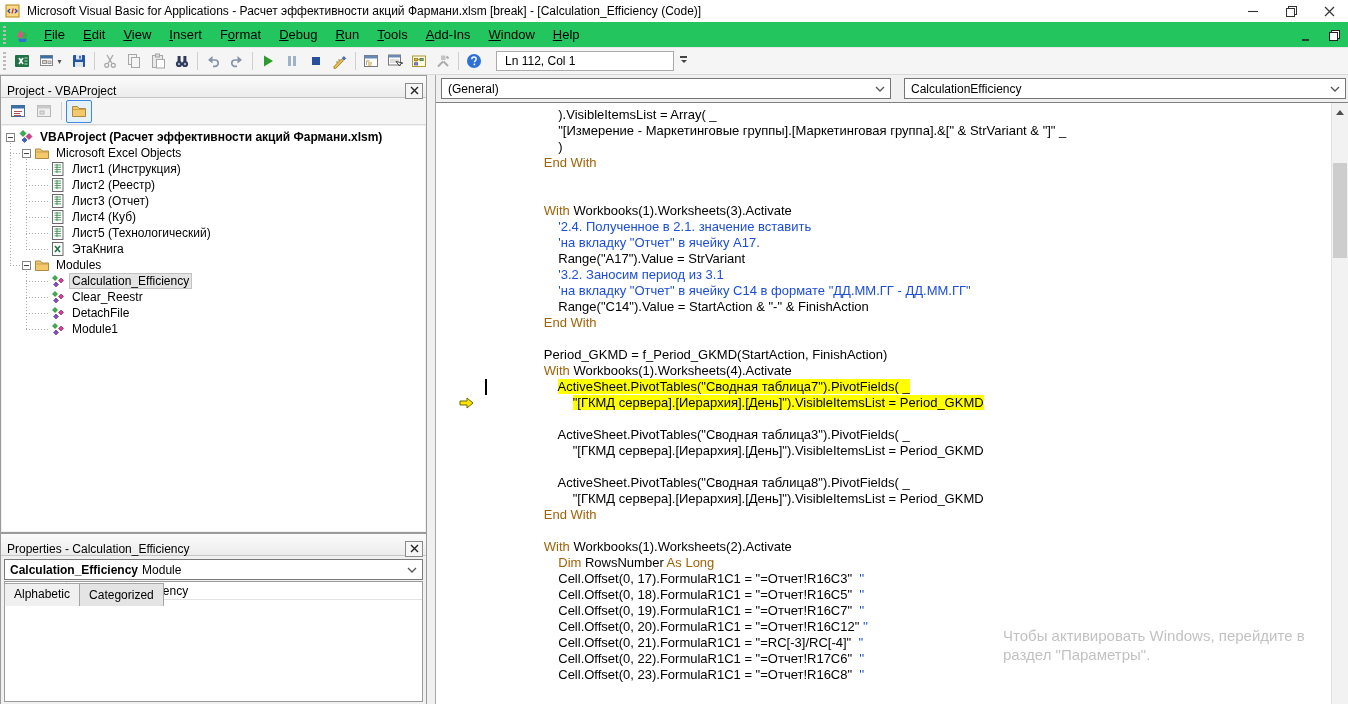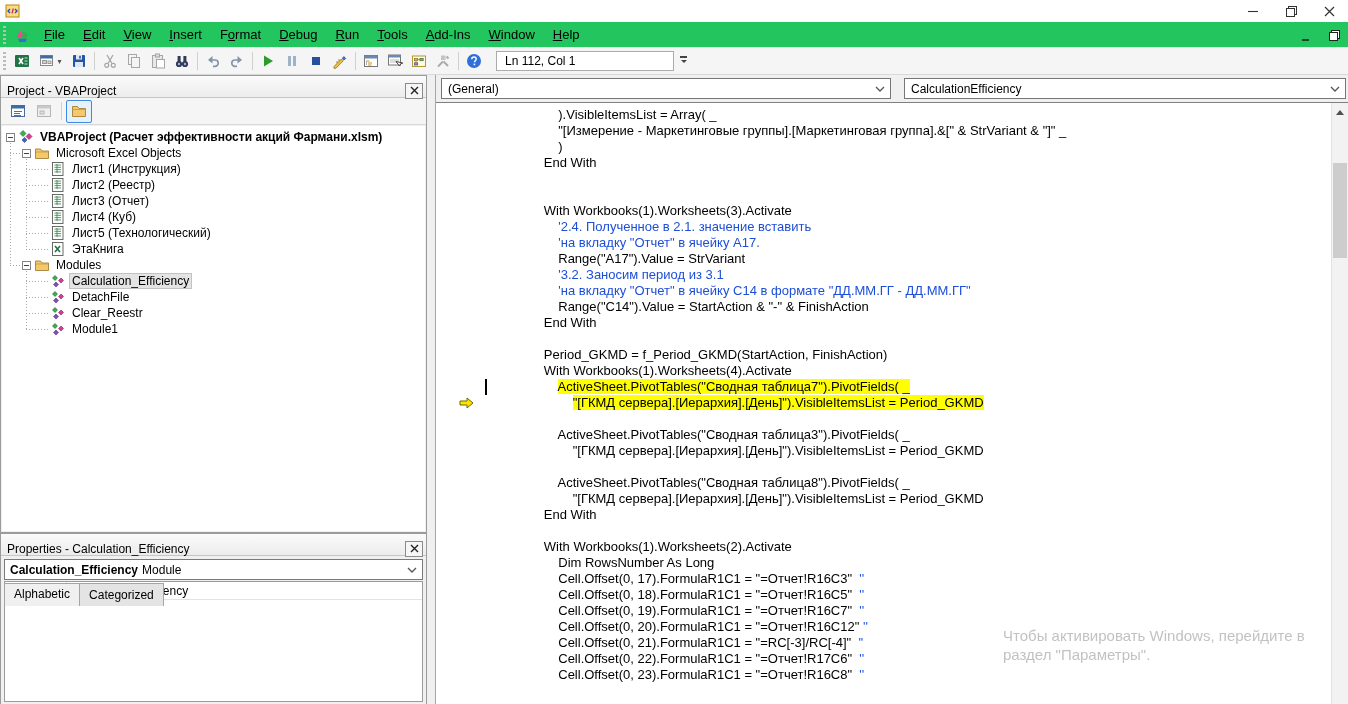--- a/index.html
+++ b/index.html
@@ -81,21 +81,21 @@
   
   #code-area { position:absolute; left:435px; top:0; right:0; bottom:0; background:#fff; border-left:1px solid #a8a8a8; }
   .proc-header { position:absolute; left:0; right:0; top:0; height:28px; background:#f0f0f0; border-bottom:1px solid #808080; }
   .code-combo { position:absolute; top:3px; height:21px; background:#fff; border:1px solid #767676; font-size:12px;
                 display:flex; align-items:center; padding-left:6px; }
   #combo-object { left:5px; width:450px; }
   #combo-procedure { left:468px; width:442px; }
   .code-view { position:absolute; left:0; right:0; top:28px; bottom:0; background:#fff; overflow:hidden;
                font-family:"Liberation Mono","DejaVu Sans Mono",monospace; font-size:13px; line-height:16px; padding-top:4px;padding-left:19px; }
   .cl { height:16px; white-space:pre; padding-left:31px; position:relative; }
-  .cl .k { color:#000000; }
+  .cl .k { color:#a16207; }
   .cl .c { color:#1d4ed8; }
   .cl .n { color:#000; }
   .cl .hl { background:#ffff00; }
   .caret { position:absolute; left:30px; top:0; width:1.5px; height:16px; background:#000; }
   .exec-arrow { position:absolute; left:4px; top:2px; width:15px; height:12px; }
 
   .vscroll { position:absolute; right:0; top:28px; bottom:0; width:17px; background:#f2f2f2; border-left:1px solid #e2e2e2; }
   .vs-btn { height:17px; display:flex; align-items:center; justify-content:center; }
   .vs-tri-up { width:0; height:0; border:4px solid transparent; border-bottom:5px solid #505050; margin-top:-3px; }
   .vs-thumb { position:absolute; left:1px; right:1px; top:60px; height:95px; background:#cdcdcd; }
@@ -112,20 +112,21 @@
 <body>
 
 <div class="titlebar">
   <span class="app-icon">
     <svg viewBox="0 0 16 16">
         <rect x="1" y="2" width="13" height="12" fill="#ffd98a" stroke="#b8860b"></rect>
         <path d="M5 6L3 8l2 2M10 6l2 2-2 2" stroke="#2050c0" stroke-width="1.4" fill="none"></path>
         <path d="M8.3 5.5L7 10.5" stroke="#c03050" stroke-width="1.2"></path>
       </svg>
   </span>
+  <span class="title-text">Microsoft Visual Basic for Applications - Расчет эффективности акций Фармани.xlsm [break] - [Calculation_Efficiency (Code)]</span>
   <span class="win-controls">
     <span class="win-btn">
         <svg width="12" height="12" viewBox="0 0 12 12">
           <path d="M1 6.5h10" stroke="#333" stroke-width="1.1"></path>
         </svg>
       </span>
     <span class="win-btn">
         <svg width="13" height="13" viewBox="0 0 13 13">
           <rect x="3.5" y="1.5" width="8" height="8" fill="none" stroke="#333"></rect>
           <rect x="1.5" y="3.5" width="8" height="8" fill="#fff" stroke="#333"></rect>
@@ -509,32 +510,32 @@
         </div>
         <div class="trow">
           <span class="sp" style="width: 48px;"></span>
           <span class="ic tree-ic">
             <svg viewBox="0 0 16 16">
               <path d="M5 2.5l2.5 2.5L5 7.5 2.5 5z" fill="#35b04a" stroke="#1c6b2b" stroke-width="0.6"></path>
               <path d="M11 5l2.5 2.5L11 10 8.5 7.5z" fill="#d04090" stroke="#8d2060" stroke-width="0.6"></path>
               <path d="M6 9l2.5 2.5L6 14l-2.5-2.5z" fill="#8050c0" stroke="#503080" stroke-width="0.6"></path>
             </svg>
           </span>
-          <span class="tlabel">DetachFile</span>
+          <span class="tlabel">Clear_Reestr</span>
         </div>
         <div class="trow">
           <span class="sp" style="width: 48px;"></span>
           <span class="ic tree-ic">
             <svg viewBox="0 0 16 16">
               <path d="M5 2.5l2.5 2.5L5 7.5 2.5 5z" fill="#35b04a" stroke="#1c6b2b" stroke-width="0.6"></path>
               <path d="M11 5l2.5 2.5L11 10 8.5 7.5z" fill="#d04090" stroke="#8d2060" stroke-width="0.6"></path>
               <path d="M6 9l2.5 2.5L6 14l-2.5-2.5z" fill="#8050c0" stroke="#503080" stroke-width="0.6"></path>
             </svg>
           </span>
-          <span class="tlabel">Clear_Reestr</span>
+          <span class="tlabel">DetachFile</span>
         </div>
         <div class="trow">
           <span class="sp" style="width: 48px;"></span>
           <span class="ic tree-ic">
             <svg viewBox="0 0 16 16">
               <path d="M5 2.5l2.5 2.5L5 7.5 2.5 5z" fill="#35b04a" stroke="#1c6b2b" stroke-width="0.6"></path>
               <path d="M11 5l2.5 2.5L11 10 8.5 7.5z" fill="#d04090" stroke="#8d2060" stroke-width="0.6"></path>
               <path d="M6 9l2.5 2.5L6 14l-2.5-2.5z" fill="#8050c0" stroke="#503080" stroke-width="0.6"></path>
             </svg>
           </span>

